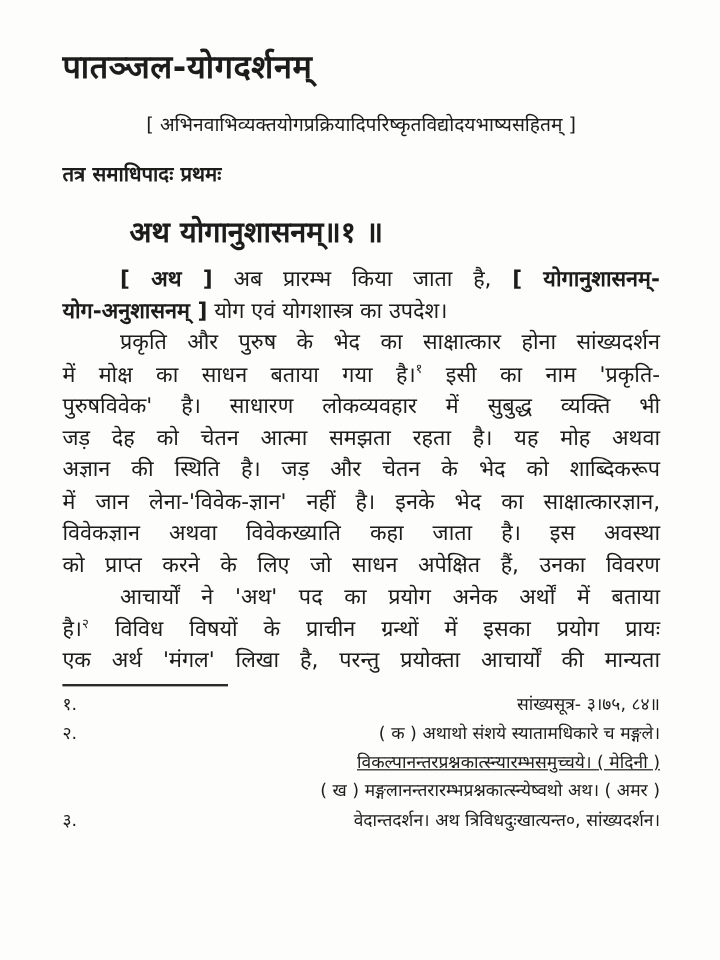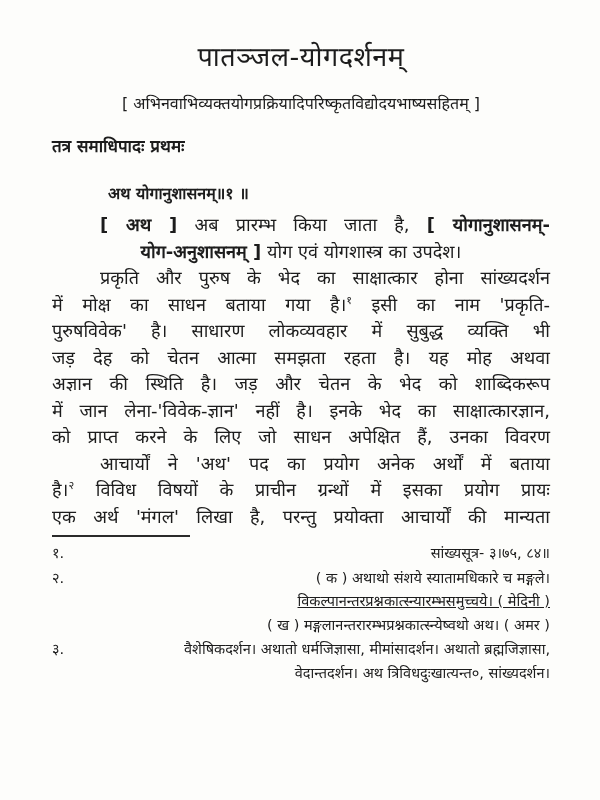--- a/index.html
+++ b/index.html
@@ -15,52 +15,51 @@
     overflow: hidden;
   }
   .content {
     position: absolute;
     left: 52px;
     top: 38px;
     width: 498px;
   }
   .doc-title {
     font-size: 27px;
-    font-weight: normal;
-    text-align: center;
+    font-weight: bold;
+    text-align: left;
     line-height: 38px;
     letter-spacing: 0.5px;
   }
   .doc-subtitle {
     margin-top: 16px;
     font-size: 16px;
     text-align: center;
     line-height: 24px;
   }
   .section-heading {
     margin-top: 18px;
     font-size: 17px;
     font-weight: bold;
     text-align: left;
     line-height: 24px;
   }
   .sutra-heading {
     margin-top: 22px;
     padding-left: 56px;
-    font-size: 16px;
+    font-size: 24px;
     font-weight: bold;
     line-height: 28px;
   }
-  .para { margin-top: 4px; }
+  .para { margin-top: 12px; }
   .para.flush { margin-top: 0; }
   .line {
     font-size: 18px;
     line-height: 26.5px;
     white-space: nowrap;
-    text-align: center;
   }
   .line.j {
     white-space: normal;
     text-align: justify;
     text-align-last: justify;
   }
   .line.indent { padding-left: 48px; }
   .b { font-weight: bold; }
   sup.fn-mark {
     font-size: 11px;
@@ -106,20 +105,21 @@
       <div class="line"><span class="b">योग-अनुशासनम् ]</span><span> योग एवं योगशास्त्र का उपदेश।</span></div>
     </div>
 
     <div class="para flush">
       <div class="line j indent">प्रकृति और पुरुष के भेद का साक्षात्कार होना सांख्यदर्शन</div>
       <div class="line j"><span>में मोक्ष का साधन बताया गया है।</span><sup class="fn-mark">१</sup><span> इसी का नाम 'प्रकृति-</span></div>
       <div class="line j">पुरुषविवेक' है। साधारण लोकव्यवहार में सुबुद्ध व्यक्ति भी</div>
       <div class="line j">जड़ देह को चेतन आत्मा समझता रहता है। यह मोह अथवा</div>
       <div class="line j">अज्ञान की स्थिति है। जड़ और चेतन के भेद को शाब्दिकरूप</div>
       <div class="line j">में जान लेना-'विवेक-ज्ञान' नहीं है। इनके भेद का साक्षात्कारज्ञान,</div>
+      <div class="line j">विवेकज्ञान अथवा विवेकख्याति कहा जाता है। इस अवस्था</div>
       <div class="line j">को प्राप्त करने के लिए जो साधन अपेक्षित हैं, उनका विवरण</div>
     </div>
 
     <div class="para flush">
       <div class="line j indent">आचार्यों ने 'अथ' पद का प्रयोग अनेक अर्थों में बताया</div>
       <div class="line j"><span>है।</span><sup class="fn-mark">२</sup><span> विविध विषयों के प्राचीन ग्रन्थों में इसका प्रयोग प्रायः</span></div>
       <div class="line j">एक अर्थ 'मंगल' लिखा है, परन्तु प्रयोक्ता आचार्यों की मान्यता</div>
     </div>
 
     <hr class="footnote-rule">
@@ -138,21 +138,20 @@
         <div class="fn-body">
           <div class="fn-line">( क ) अथाथो संशये स्यातामधिकारे च मङ्गले।</div>
           <div class="fn-line cont">विकल्पानन्तरप्रश्नकात्स्न्यारम्भसमुच्चये। ( मेदिनी )</div>
           <div class="fn-line">( ख ) मङ्गलानन्तरारम्भप्रश्नकात्स्न्येष्वथो अथ। ( अमर )</div>
         </div>
       </div>
 
       <div class="footnote-row">
         <div class="fn-num">३.</div>
         <div class="fn-body">
-          <div class="fn-line">वैशेषिकदर्शन। अथातो धर्मजिज्ञासा, मीमांसादर्शन। अथातो ब्रह्मजिज्ञासा,</div>
           <div class="fn-line">वेदान्तदर्शन। अथ त्रिविधदुःखात्यन्त०, सांख्यदर्शन।</div>
         </div>
       </div>
 
     </div>
 
   </div>
 </div>
 
 </body></html>

